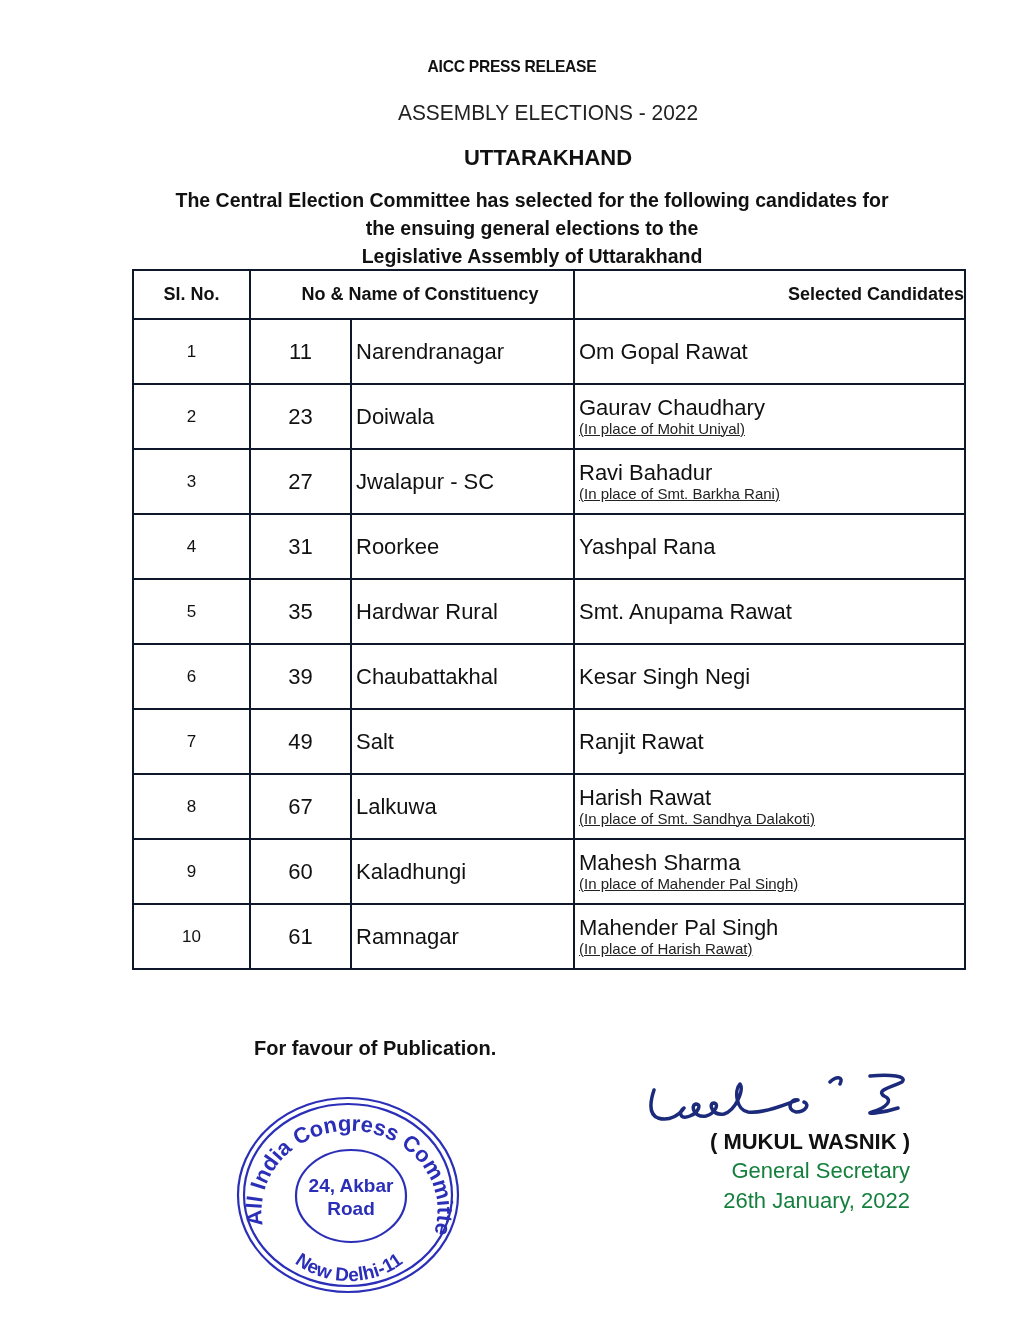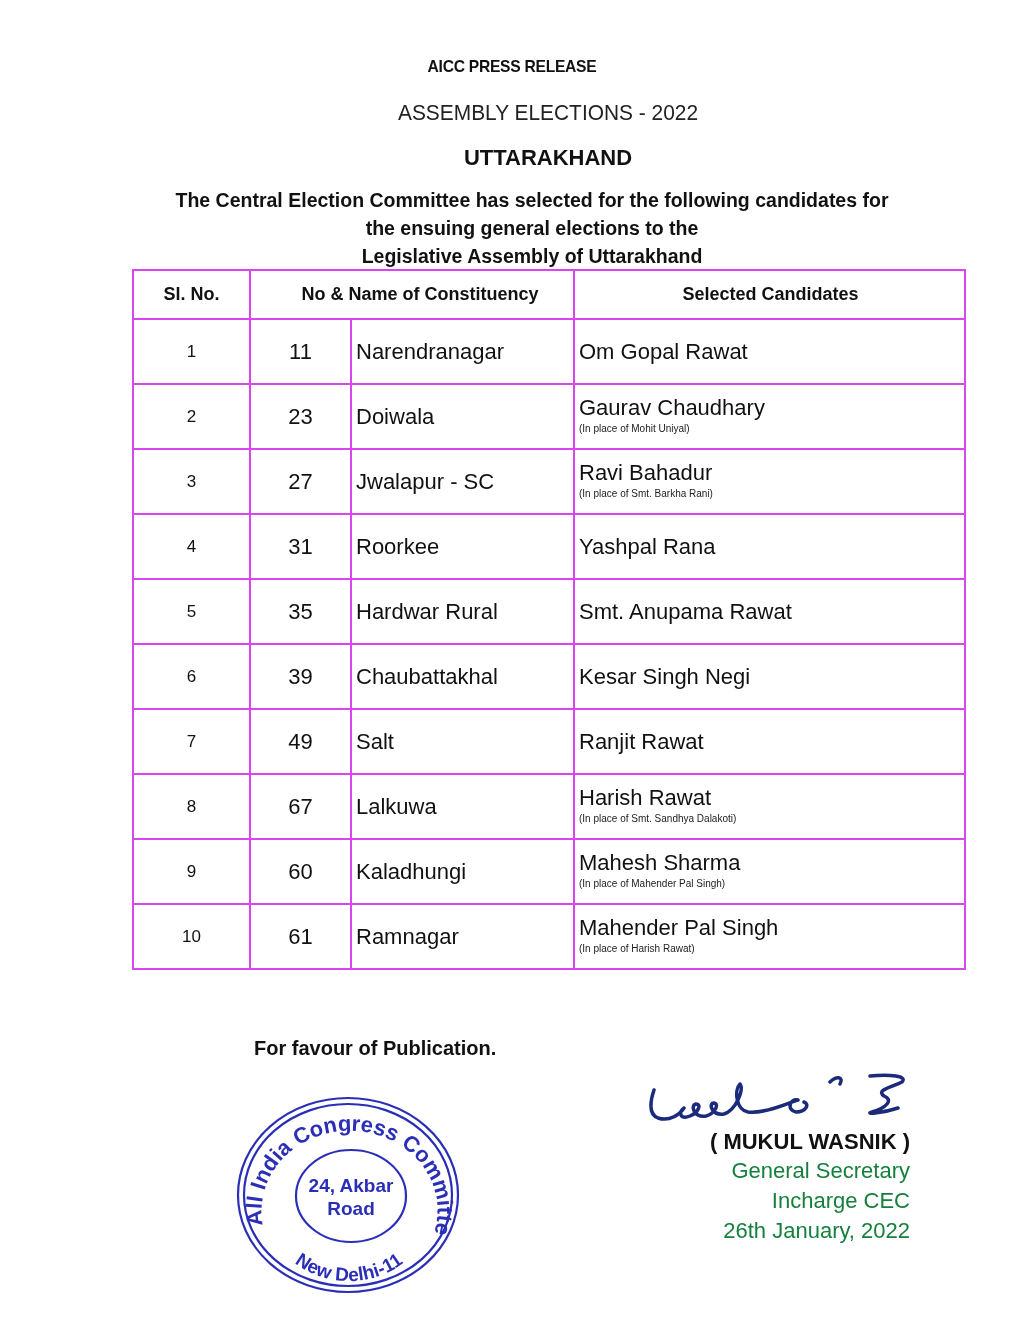--- a/index.html
+++ b/index.html
@@ -12,32 +12,32 @@
     .assembly { top: 100px; font-size: 22px; color: #222; transform: scaleX(0.95); left: 36px; }
     .state { top: 145px; font-size: 22px; font-weight: bold; left: 36px; }
     .intro { top: 186px; font-size: 19.5px; font-weight: bold; line-height: 28px; left: 20px; }
     .intro div { white-space: nowrap; }
 
     table.cand {
       position: absolute; left: 132px; top: 269px; width: 832px;
       border-collapse: collapse; table-layout: fixed;
     }
     table.cand td, table.cand th {
-      border: 2px solid #d946ef; padding: 0; vertical-align: middle;
+      border: 2px solid #0f172a; padding: 0; vertical-align: middle;
     }
     table.cand th { height: 47px; font-size: 18px; font-weight: bold; }
     table.cand th.sl { text-align: center; }
     table.cand th.cons { text-align: center; padding-left: 16px; }
-    table.cand th.cand-h { text-align: center; padding-left: 2px; }
+    table.cand th.cand-h { text-align: right; padding-left: 2px; }
     table.cand td { height: 63px; font-size: 22px; }
     td.sl { text-align: center; font-size: 17px !important; }
     td.num { text-align: center; }
     td.name { padding-left: 4px !important; }
     td.cand { padding-left: 4px !important; line-height: 24px; }
-    .note { display: block; font-size: 10px; line-height: 18px; color: #222; }
+    .note { display: block; font-size: 15px; line-height: 18px; color: #222; text-decoration: underline; }
 
     .publication { position: absolute; left: 254px; top: 1037px; font-size: 20px; font-weight: bold; }
 
     .stamp { position: absolute; left: 233px; top: 1090px; width: 230px; height: 205px; }
     .sig { position: absolute; left: 640px; top: 1068px; width: 290px; height: 60px; }
     .signer { position: absolute; left: 630px; top: 1128px; width: 280px; text-align: right; }
     .signer .nm { font-size: 22px; font-weight: bold; line-height: 28px; }
     .signer .ln { font-size: 22px; line-height: 30px; color: #15803d; }
   </style>
 </head>
@@ -152,15 +152,14 @@
   <text class="stamp-fill" x="118" y="125" text-anchor="middle" font-family="Liberation Sans, sans-serif" font-weight="bold" font-size="19" fill="#2b2fb8">Road</text>
 </svg>
 
 <svg class="sig" viewBox="0 0 290 60">
   <path d="M14 22 C 10 34, 8 46, 18 50 C 30 54, 40 46, 44 40 C 38 44, 40 52, 50 48 C 58 45, 62 36, 56 36 C 50 37, 54 50, 66 48 C 74 46, 80 36, 74 35 C 68 35, 72 48, 84 46 C 96 42, 104 22, 100 16 C 94 22, 96 42, 108 44 C 126 46, 150 34, 158 32 C 150 30, 146 42, 156 44 C 166 44, 170 36, 164 34 M 190 14 C 196 8, 204 8, 200 16 M 230 8 C 250 6, 268 8, 262 14 C 250 20, 236 22, 244 28 C 254 32, 246 40, 232 44 C 224 46, 240 46, 258 40" fill="none" stroke="#1b2a7a" stroke-width="3.5" stroke-linecap="round" stroke-linejoin="round"></path>
 </svg>
 
 <div class="signer">
   <div class="nm">( MUKUL WASNIK )</div>
   <div class="ln">General Secretary</div>
-  <div class="ln">Incharge CEC</div>
   <div class="ln">26th January, 2022</div>
 </div>
 
 </body></html>

